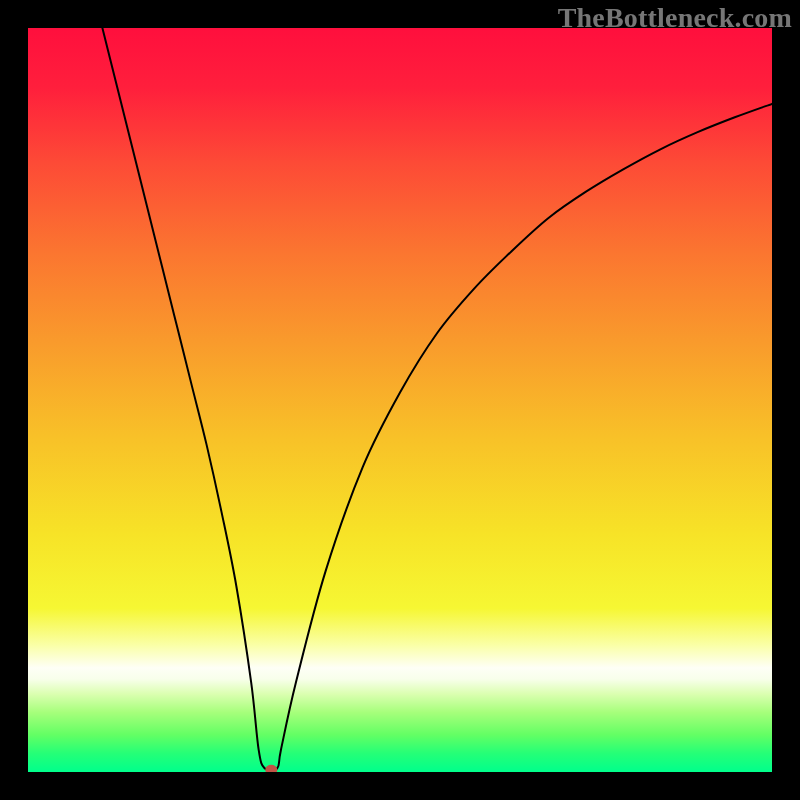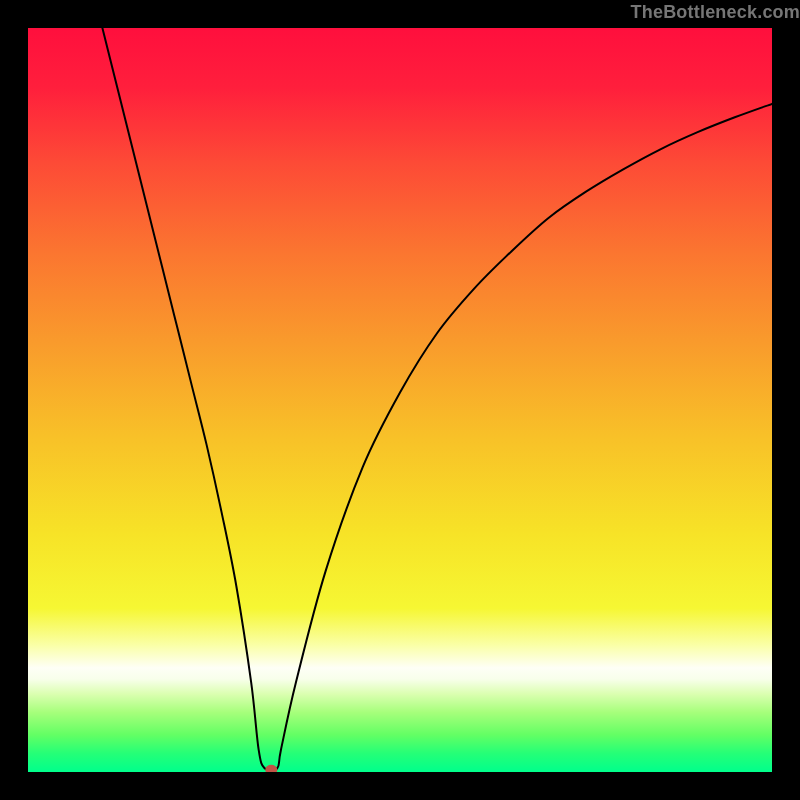--- a/index.html
+++ b/index.html
@@ -12,23 +12,23 @@
   }
   .wrap {
     position: relative;
     width: 800px;
     height: 800px;
     background: #000;
   }
   .attribution {
     position: absolute;
     top: 2px;
-    right: 0;
-    font-family: Liberation Sans, sans-serif;
-    font-size: 18px;
+    right: 8px;
+    font-family: Liberation Serif, serif;
+    font-size: 28px;
     font-weight: 600;
     color: #767676;
     letter-spacing: 0.2px;
   }
   svg.plot {
     position: absolute;
     left: 28px;
     top: 28px;
     width: 744px;
     height: 744px;

